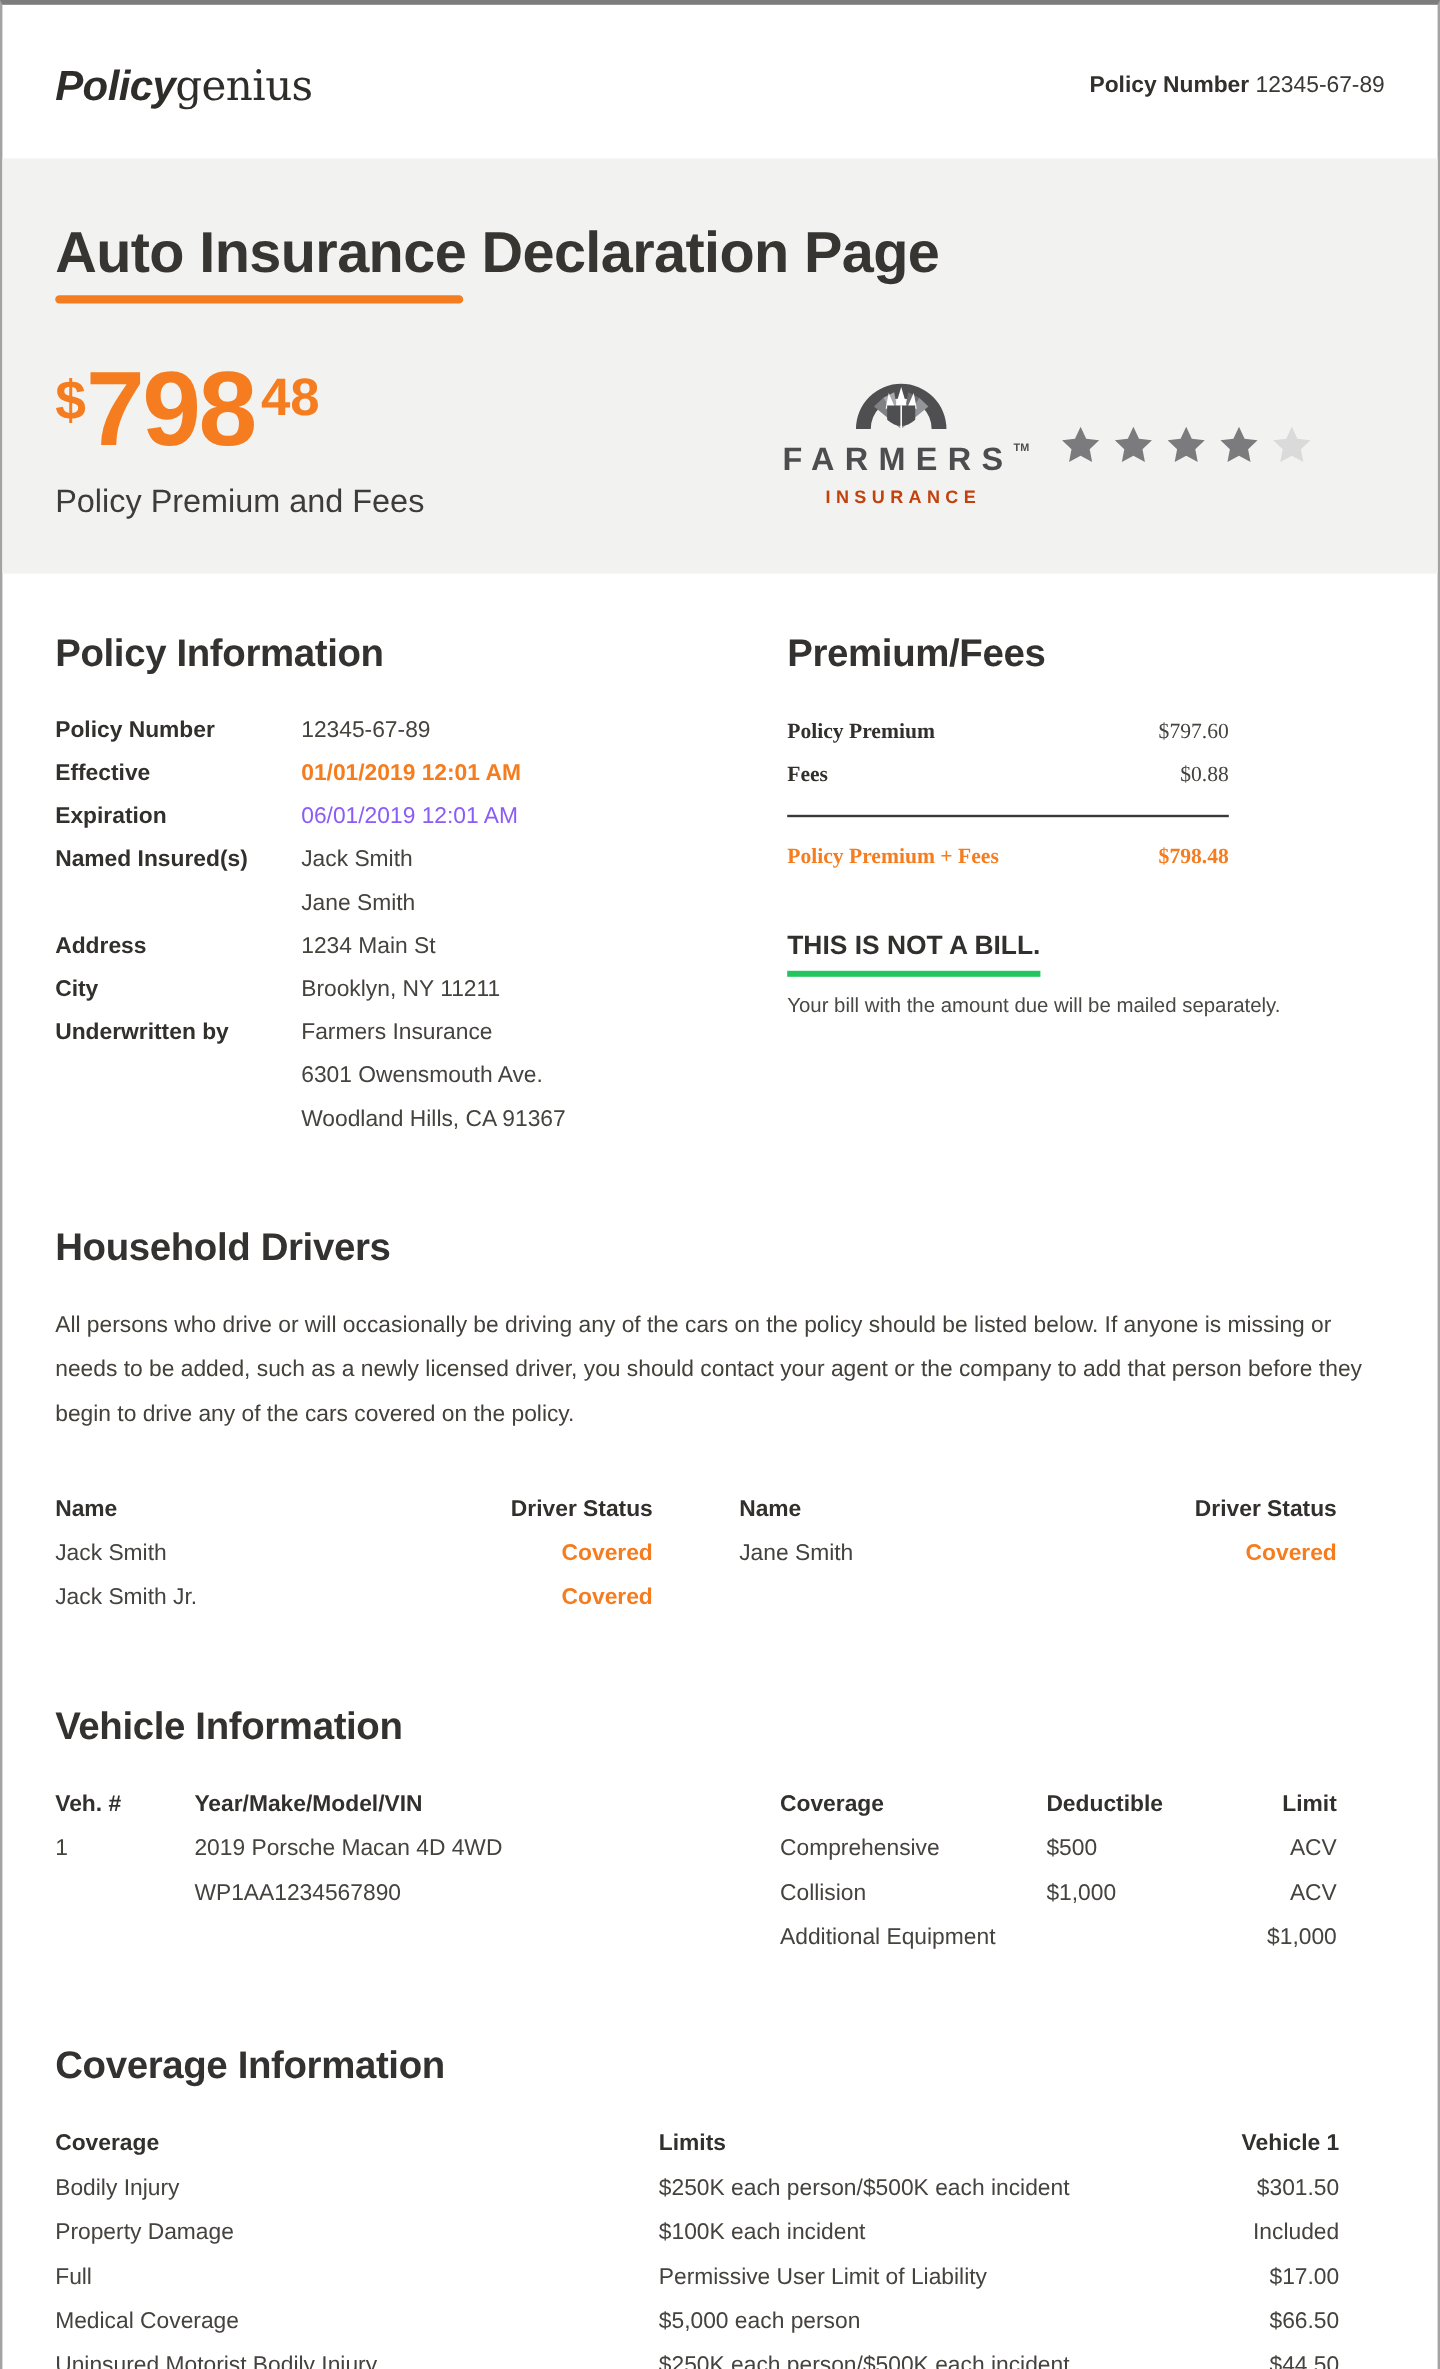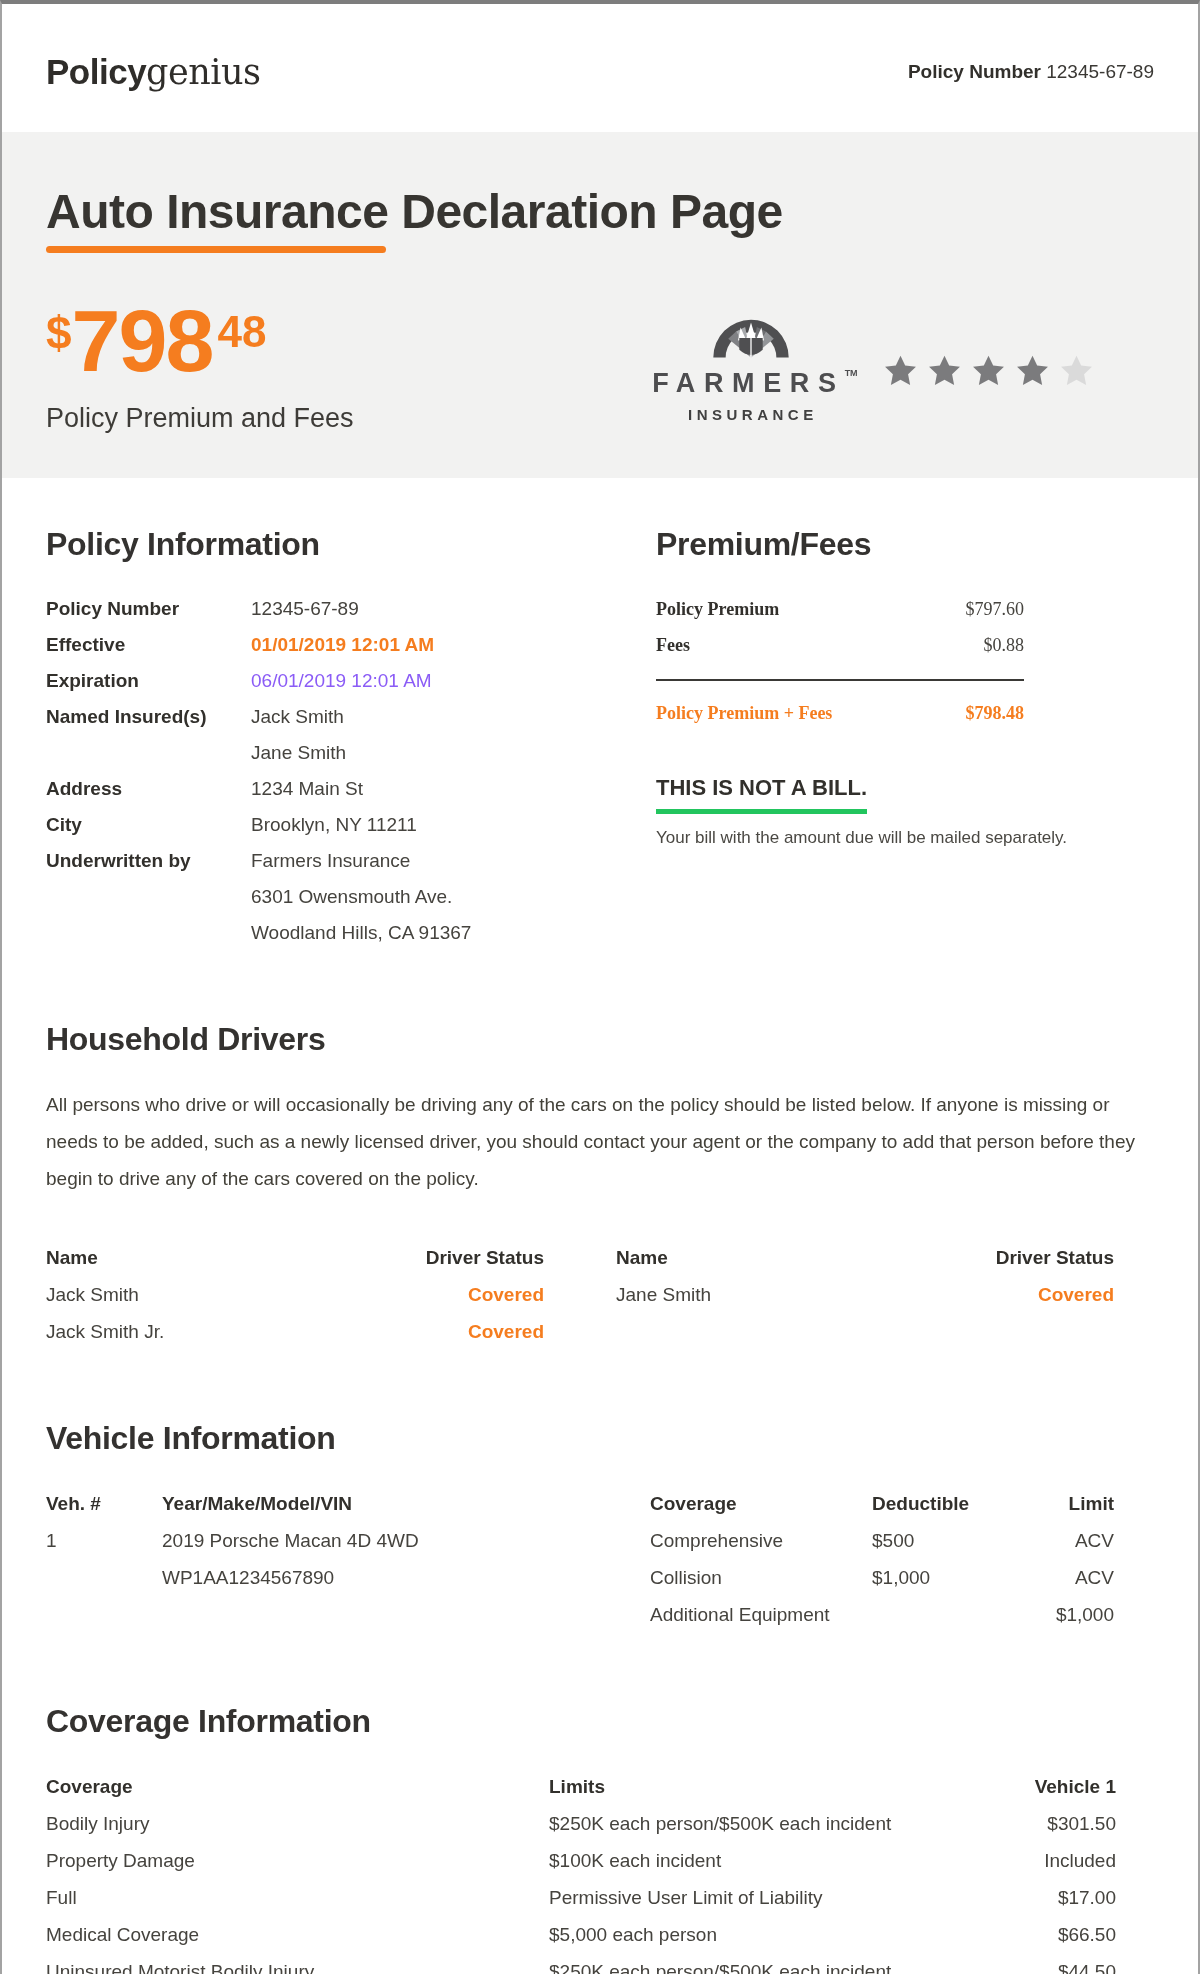--- a/index.html
+++ b/index.html
@@ -8,41 +8,41 @@
 
   .page {
     width:1200px; min-height:1974px; margin:0 auto; background:#ffffff;
     border-left:2px solid #a3a3a3; border-right:2px solid #a3a3a3;
     border-top:4px solid #7d7d7d; border-bottom:6px solid #b5b5b5;
   }
 
   
   .top-header { display:flex; justify-content:space-between; align-items:center; padding:48px 44px 40px 44px; }
   .brand { font-size:35px; color:#2f2d2a; letter-spacing:-0.5px; }
-  .brand-bold { font-weight:bold; }
+  .brand-bold { font-weight:bold;font-style:italic; }
   .brand-serif { font-family:"DejaVu Serif","Liberation Serif",serif; font-weight:normal; }
   .policy-num { font-size:19px; color:#3a3834; }
   .pn-label { font-weight:bold; color:#32302c; }
 
   
   .hero { background:#f2f2f1; padding:52px 44px 44px 44px; }
   .hero-title { font-size:48px; font-weight:bold; color:#373531; letter-spacing:-0.5px; line-height:1.15; }
   .underlined { position:relative; display:inline-block; }
   .underlined::after { content:""; position:absolute; left:0; right:2px; bottom:-14px; height:7px; border-radius:4px; background:#f57d1f; }
   .hero-row { display:flex; justify-content:space-between; align-items:flex-start; margin-top:66px; }
   .price { display:flex; align-items:flex-start; color:#f57d1f; font-weight:bold; line-height:1; }
   .price .cur { font-size:46px; padding-top:5px; }
   .price .dollars { font-size:88px; letter-spacing:-2px; line-height:0.82; }
   .price .cents { font-size:44px; padding-top:5px; margin-left:5px; }
   .price-caption { margin-top:26px; font-size:27px; color:#3e3c38; }
   .insurer { display:flex; align-items:center; gap:34px; margin-right:60px; margin-top:12px; }
   .insurer-logo { display:flex; flex-direction:column; align-items:center; }
   .farmers-word { margin-top:9px; font-size:27px; font-weight:bold; letter-spacing:0.32em; color:#4d4d4f; margin-right:-0.32em; }
   .farmers-word sup { font-size:9px; letter-spacing:0; vertical-align:top; }
-  .insurance-word { margin-top:7px; font-size:15px; font-weight:bold; letter-spacing:0.30em; color:#404040; margin-right:-0.30em; }
+  .insurance-word { margin-top:7px; font-size:15px; font-weight:bold; letter-spacing:0.30em; color:#c2410c; margin-right:-0.30em; }
   .stars { display:flex; gap:9px; align-items:center; }
   .star { width:35px; height:35px; }
   .star-filled polygon { fill:#7b7b7d; }
   .star-empty polygon { fill:#dadada; }
 
   
   main { padding:0 44px 60px 44px; }
   h2 { font-size:32px; font-weight:bold; color:#343230; letter-spacing:-0.3px; margin:70px 0 28px 0; }
   .two-col { display:grid; grid-template-columns:610px 1fr; }
   .two-col h2 { margin-top:48px; }

